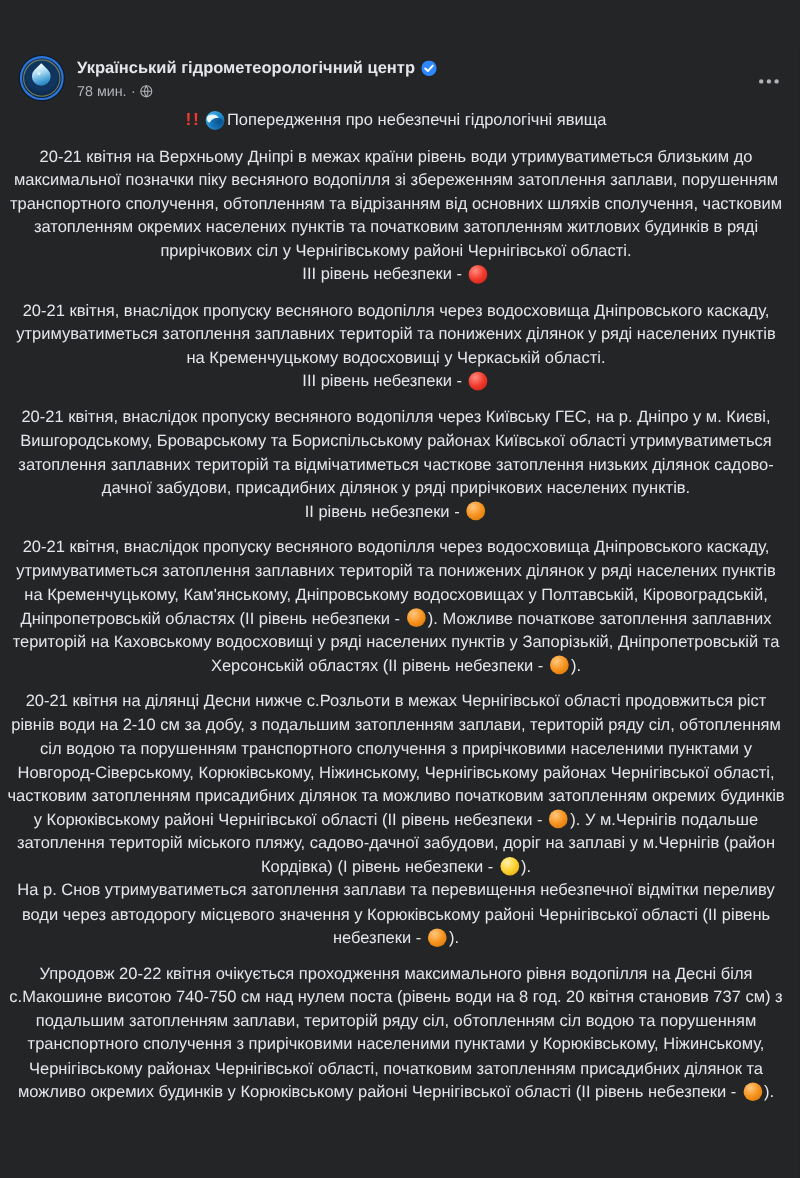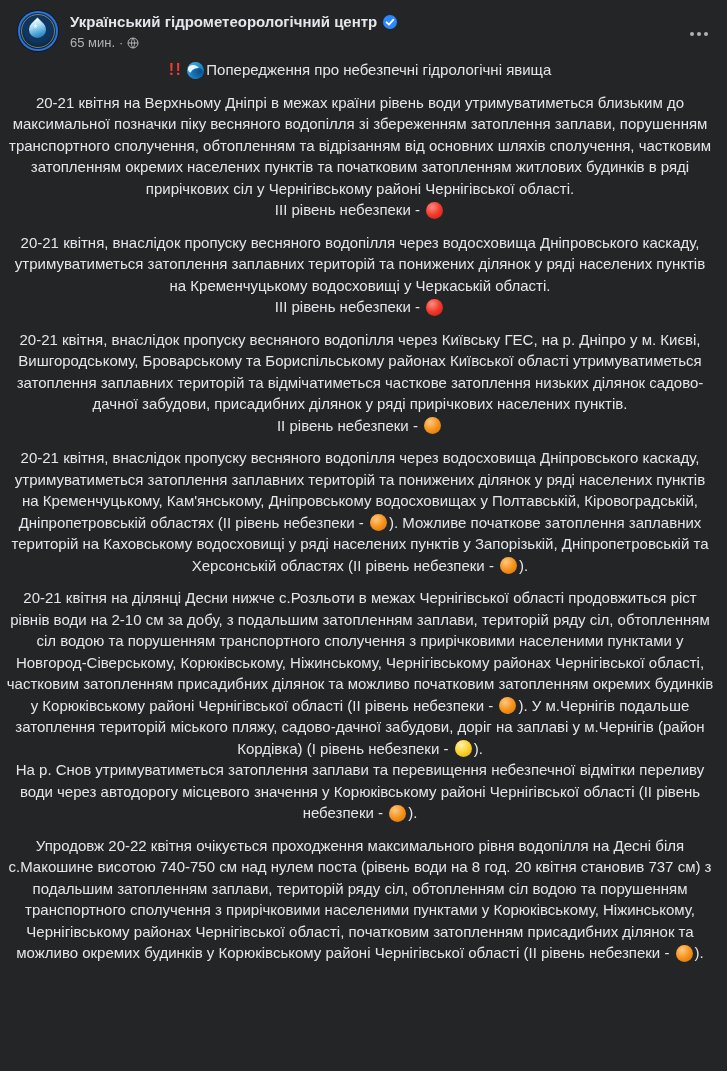--- a/index.html
+++ b/index.html
@@ -5,21 +5,21 @@
   html,body { margin:0; padding:0; }
   body {
     width:727px; height:1071px;
     background:#242526;
     font-family:"Liberation Sans", sans-serif;
     overflow:hidden;
   }
   .card { width:100%; height:100%; box-sizing:border-box; position:relative; background:#242526; }
 
   
-  .header { position:relative; padding:11px 48px 6px 18px; display:flex; align-items:flex-start; gap:12px; }
+  .header { position:relative; padding:11px 48px 6px 18px; display:flex; align-items:flex-start; gap:12px;margin-top:40px; }
   .avatar {
     width:40px; height:40px; flex:0 0 40px; border-radius:50%; position:relative; cursor:pointer;
     background: radial-gradient(circle at 50% 42%, #10355f 46%, #081c33 76%, #04101e 100%);
     box-shadow: 0 0 0 1px #0a1a2e, inset 0 0 0 2px #2e74d8;
   }
   .avatar::after { content:""; position:absolute; inset:3px; border-radius:50%; border:1px solid rgba(224,212,100,0.5); }
   .drop {
     position:absolute; left:11px; top:10px; width:17px; height:17px;
     transform:rotate(45deg); border-radius:0 52% 52% 52%;
     background: linear-gradient(115deg, #eef9fe 8%, #a6d9f1 35%, #47a0d6 68%, #1768a8 100%);
@@ -67,21 +67,21 @@
       <div class="name-row">
         <span class="page-name">Український гідрометеорологічний центр</span>
         <span class="badge">
           <svg width="14" height="14" viewBox="0 0 14 14">
             <circle cx="7" cy="7" r="7" fill="#2d88ff"></circle>
             <path d="M3.6 7.3 L6 9.6 L10.4 4.7" stroke="#ffffff" stroke-width="1.8" fill="none" stroke-linecap="round" stroke-linejoin="round"></path>
           </svg>
         </span>
       </div>
       <div class="meta-row">
-        <span class="ts">65 мин.</span>
+        <span class="ts">78 мин.</span>
         <span>·</span>
         <span style="display:inline-flex;">
           <svg width="12" height="12" viewBox="0 0 12 12" fill="none" stroke="#b0b3b8" stroke-width="1">
             <circle cx="6" cy="6" r="5"></circle>
             <path d="M1 6h10"></path>
             <path d="M6 1c2.1 2.7 2.1 7.3 0 10-2.1-2.7-2.1-7.3 0-10z"></path>
           </svg>
         </span>
       </div>
     </div>

